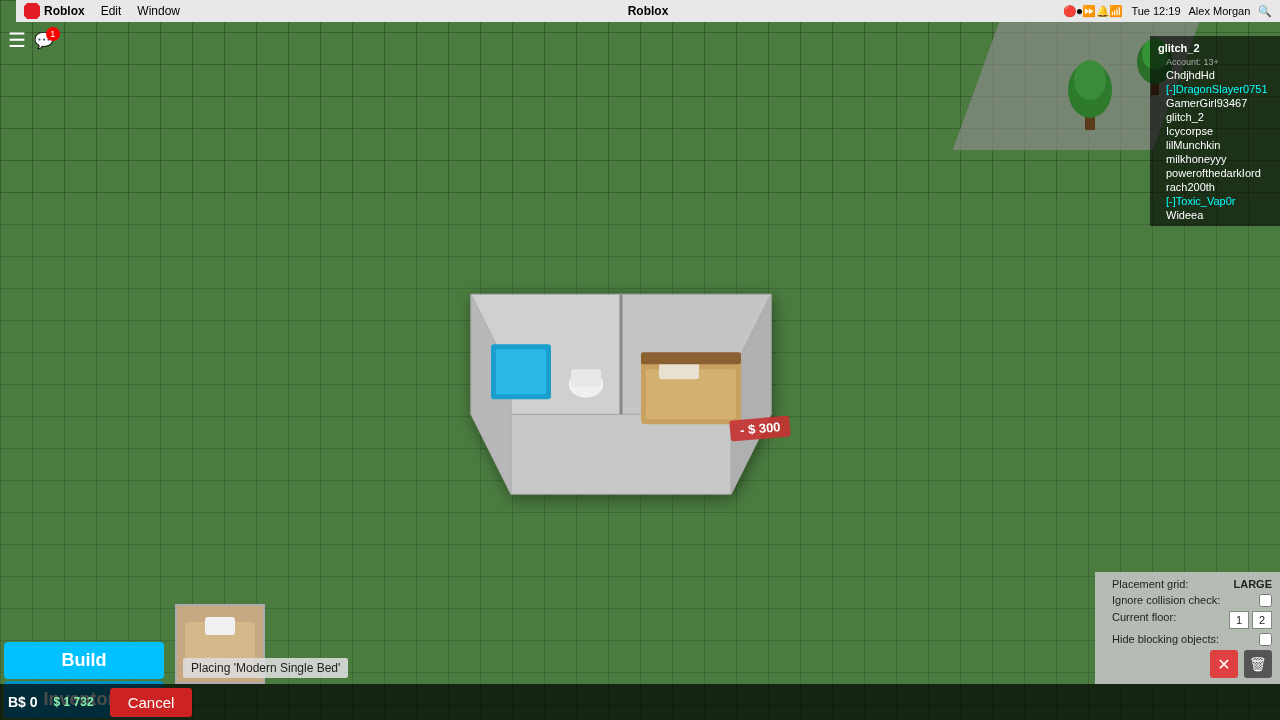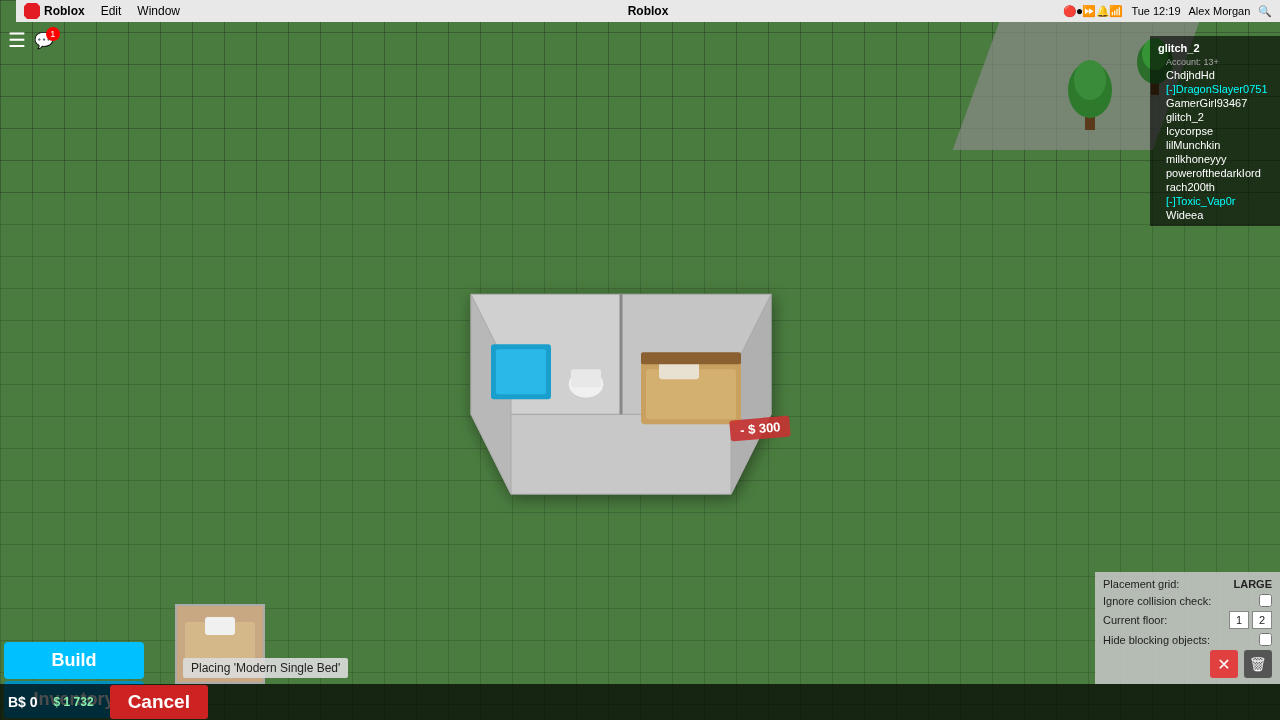--- a/index.html
+++ b/index.html
@@ -71,21 +71,21 @@
     #left-ui {
       position: absolute;
       bottom: 0;
       left: 0;
       width: 175px;
       z-index: 50;
     }
 
     .menu-btn {
       display: block;
-      width: 140px;
+      width: 160px;
       padding: 8px 12px;
       margin: 2px 4px;
       font-size: 18px;
       font-weight: bold;
       color: white;
       border: none;
       cursor: pointer;
       border-radius: 4px;
     }
     .btn-build { background: #00c0ff; }
@@ -116,22 +116,22 @@
       font-size: 14px;
       font-weight: bold;
     }
 
     
     #cancel-btn {
       background: #cc2222;
       color: white;
       border: none;
       padding: 6px 18px;
-      font-size: 19px;
-      font-weight: bold;
+      font-size: 15px;
+      font-weight: normal;
       cursor: pointer;
       border-radius: 3px;
     }
 
     
     #placing-tooltip {
       position: absolute;
       bottom: 42px;
       left: 183px;
       background: rgba(220,220,220,0.9);
@@ -257,22 +257,23 @@
       width: 185px;
       background: rgba(200,200,200,0.85);
       z-index: 50;
       padding: 6px 8px;
       font-size: 11px;
       color: #222;
     }
     .placement-row {
       display: flex;
       justify-content: space-between;
-      align-items: center;
+      align-items: flex-start;
       margin-bottom: 4px;
+      margin-left: 9px;
     }
     .placement-row label { font-size: 11px; }
     .placement-row .value { font-weight: bold; font-size: 11px; }
     .placement-row .floor-input {
       display: flex;
       gap: 3px;
       align-items: center;
     }
     .floor-box {
       width: 20px;

